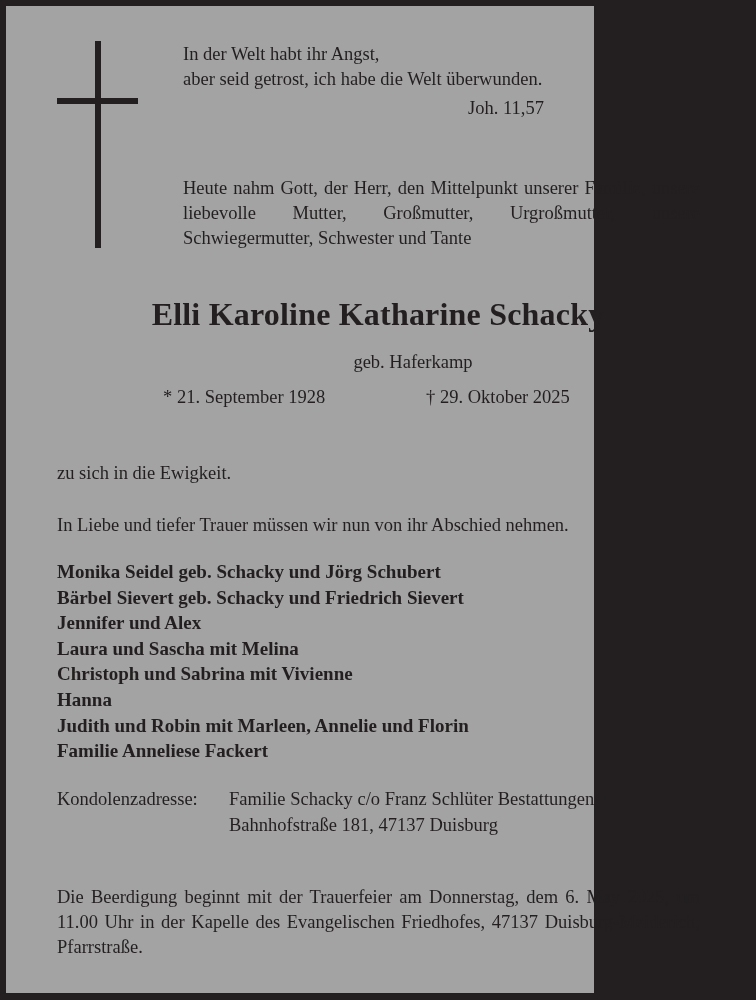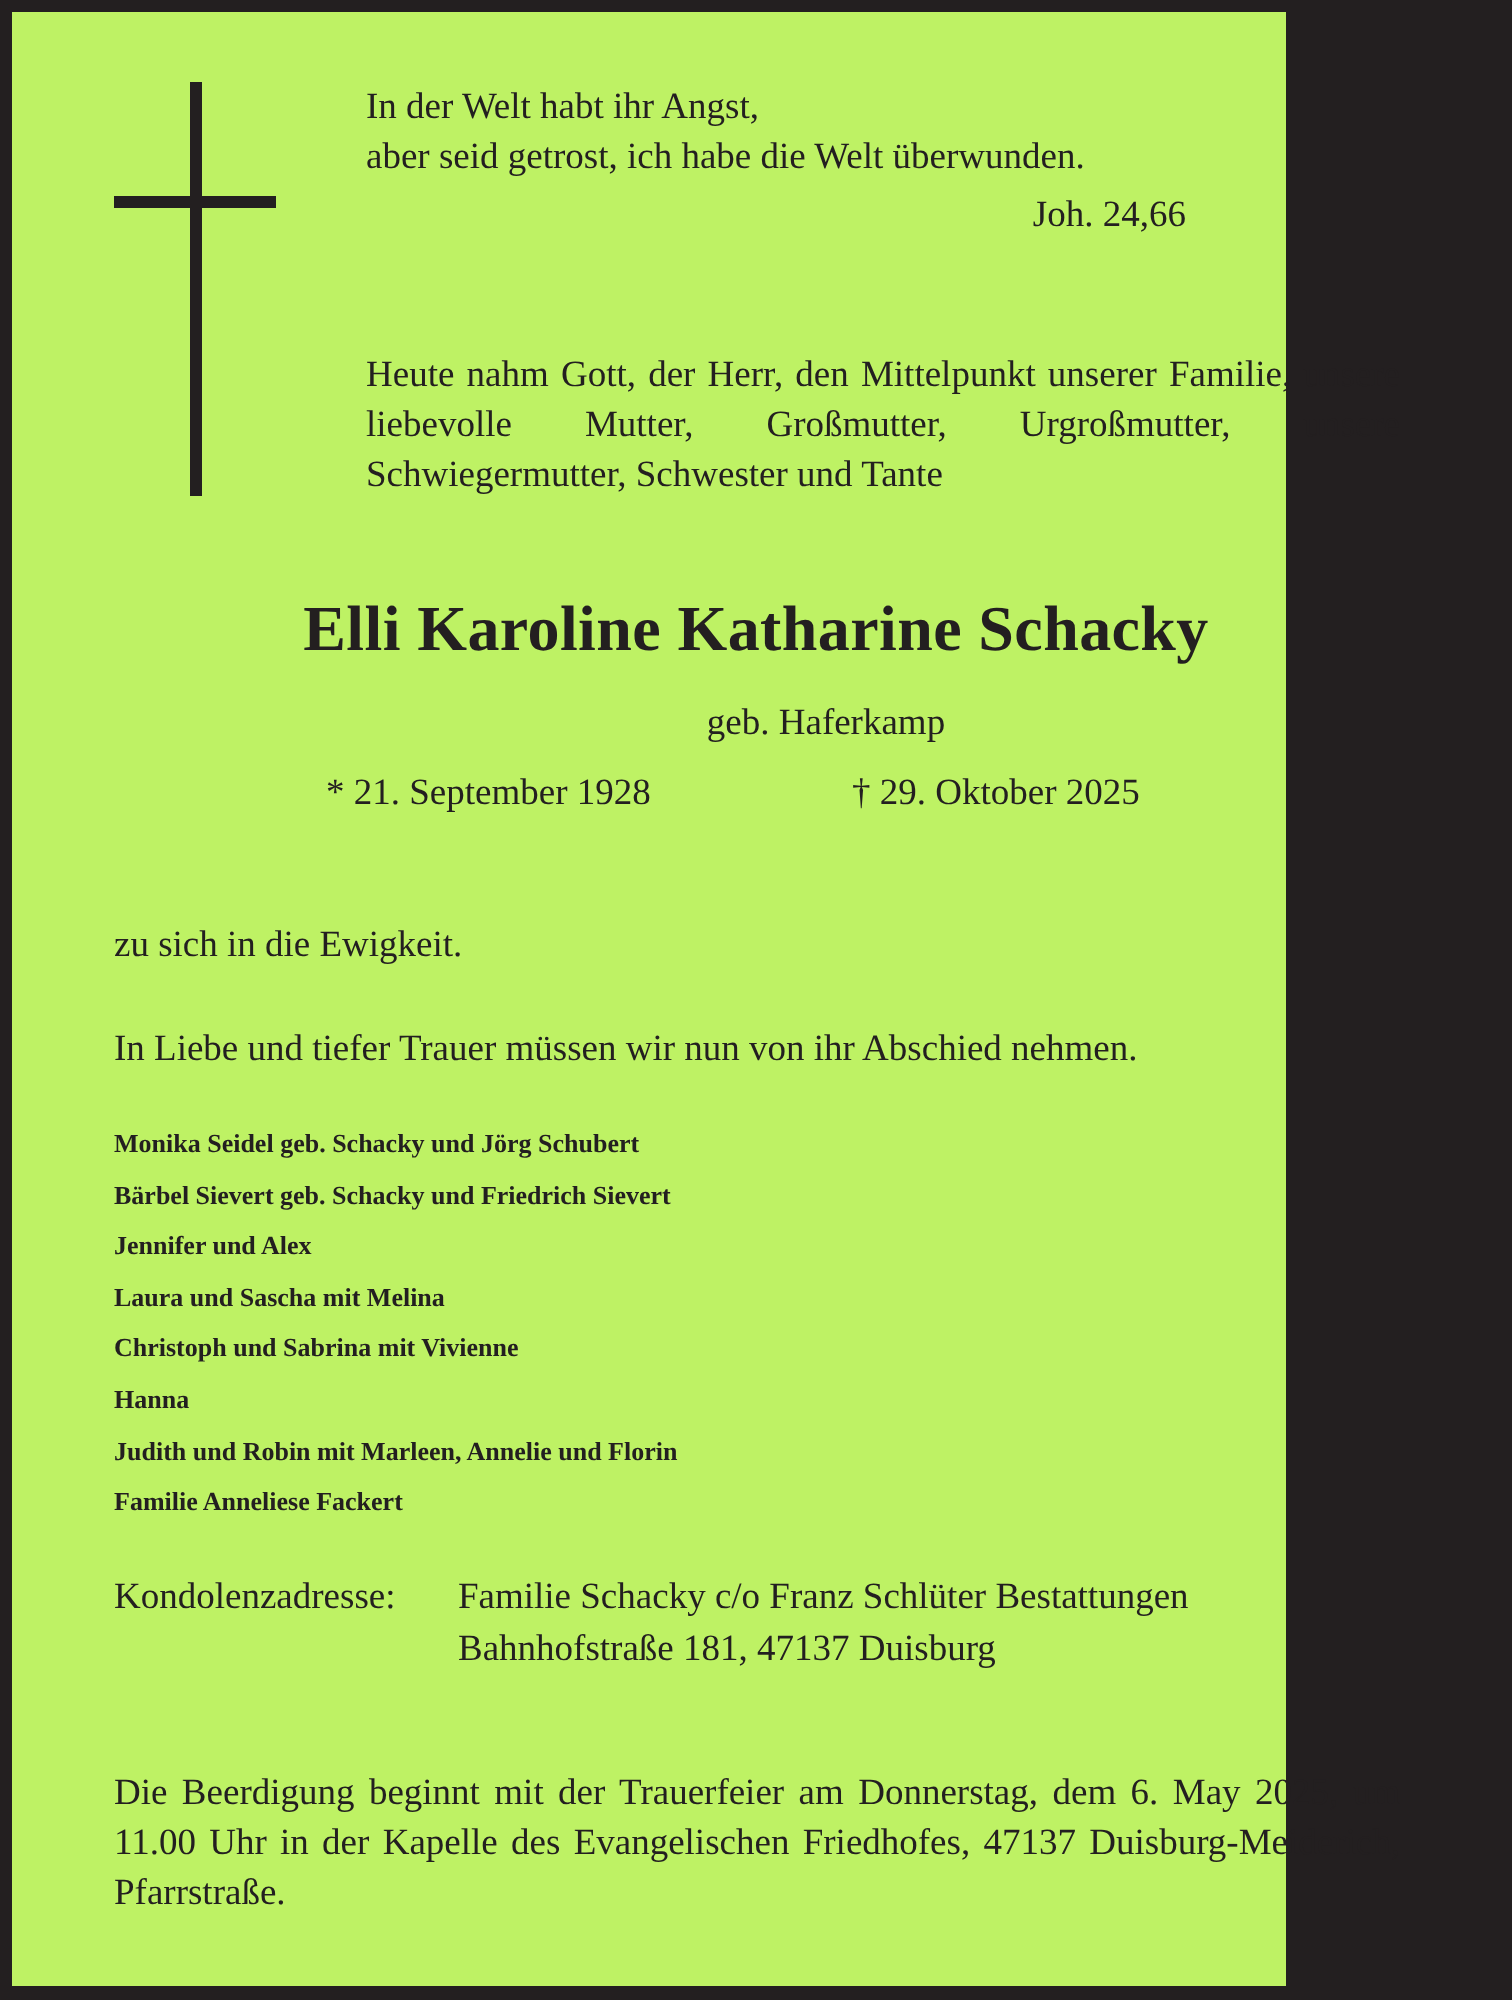--- a/index.html
+++ b/index.html
@@ -1,52 +1,52 @@
 <!DOCTYPE html>
 <html><head>
 <meta charset="utf-8">
 <style>
   html, body { margin: 0; padding: 0; }
   body { width: 756px; height: 1000px; background: #231f20; position: relative; overflow: hidden; }
-  .page { position: absolute; left: 6px; top: 6px; width: 637px; height: 987px; background: #bef264; color: #231f20;
+  .page { position: absolute; left: 6px; top: 6px; width: 588px; height: 987px; background: #a3a3a3; color: #231f20;
           font-family: "Liberation Serif", "DejaVu Serif", serif; }
   .abs { position: absolute; white-space: nowrap; }
   .t18 { font-size: 18.5px; line-height: 25px; }
   .cross-v { position: absolute; left: 89px; top: 35px; width: 6px; height: 207px; background: #231f20; }
   .cross-h { position: absolute; left: 51px; top: 92px; width: 81px; height: 6px; background: #231f20; }
   .quote { left: 177px; top: 36px; }
   .ref { right: 50px; top: 90px; text-align: right; }
   .intro { left: 177px; top: 170px; width: 517px; white-space: normal; text-align: justify; text-align-last: left; }
   .name { left: 0; width: 744px; top: 286px; text-align: center; font-weight: bold; font-size: 32px; line-height: 44px; letter-spacing: 0.2px; }
   .birthname { left: 0; width: 744px; top: 344px; text-align: center; padding-left: 35px; }
   .born { left: 157px; top: 379px; }
   .died { left: 420px; top: 379px; }
   .eternity { left: 51px; top: 455px; }
   .farewell { left: 51px; top: 507px; }
   .mourners { left: 51px; top: 553px; font-weight: bold; }
-  .mourners div { font-size: 13px; line-height: 25.6px; white-space: nowrap; }
+  .mourners div { font-size: 19px; line-height: 25.6px; white-space: nowrap; }
   .cond-label { left: 51px; top: 781px; }
   .cond-l1 { left: 223px; top: 781px; }
   .cond-l2 { left: 223px; top: 807px; }
   .funeral { left: 51px; top: 879px; width: 643px; white-space: normal; text-align: justify; text-align-last: left; }
 </style>
 </head>
 <body>
 
 <div class="page">
   <div>
     <div class="cross-v"></div>
     <div class="cross-h"></div>
   </div>
 
   <div class="abs t18 quote">
     <div>In der Welt habt ihr Angst,</div>
     <div>aber seid getrost, ich habe die Welt überwunden.</div>
   </div>
-  <div class="abs t18 ref">Joh. 24,66</div>
+  <div class="abs t18 ref">Joh. 11,57</div>
 
   <div class="abs t18 intro">Heute nahm Gott, der Herr, den Mittelpunkt unserer Familie, unsere liebevolle Mutter, Großmutter, Urgroßmutter, unsere Schwiegermutter, Schwester und Tante</div>
 
   <div class="abs name">Elli Karoline Katharine Schacky</div>
   <div class="abs t18 birthname">geb. Haferkamp</div>
   <div class="abs t18 born">* 21. September 1928</div>
   <div class="abs t18 died">† 29. Oktober 2025</div>
 
   <div class="abs t18 eternity">zu sich in die Ewigkeit.</div>
   <div class="abs t18 farewell">In Liebe und tiefer Trauer müssen wir nun von ihr Abschied nehmen.</div>

